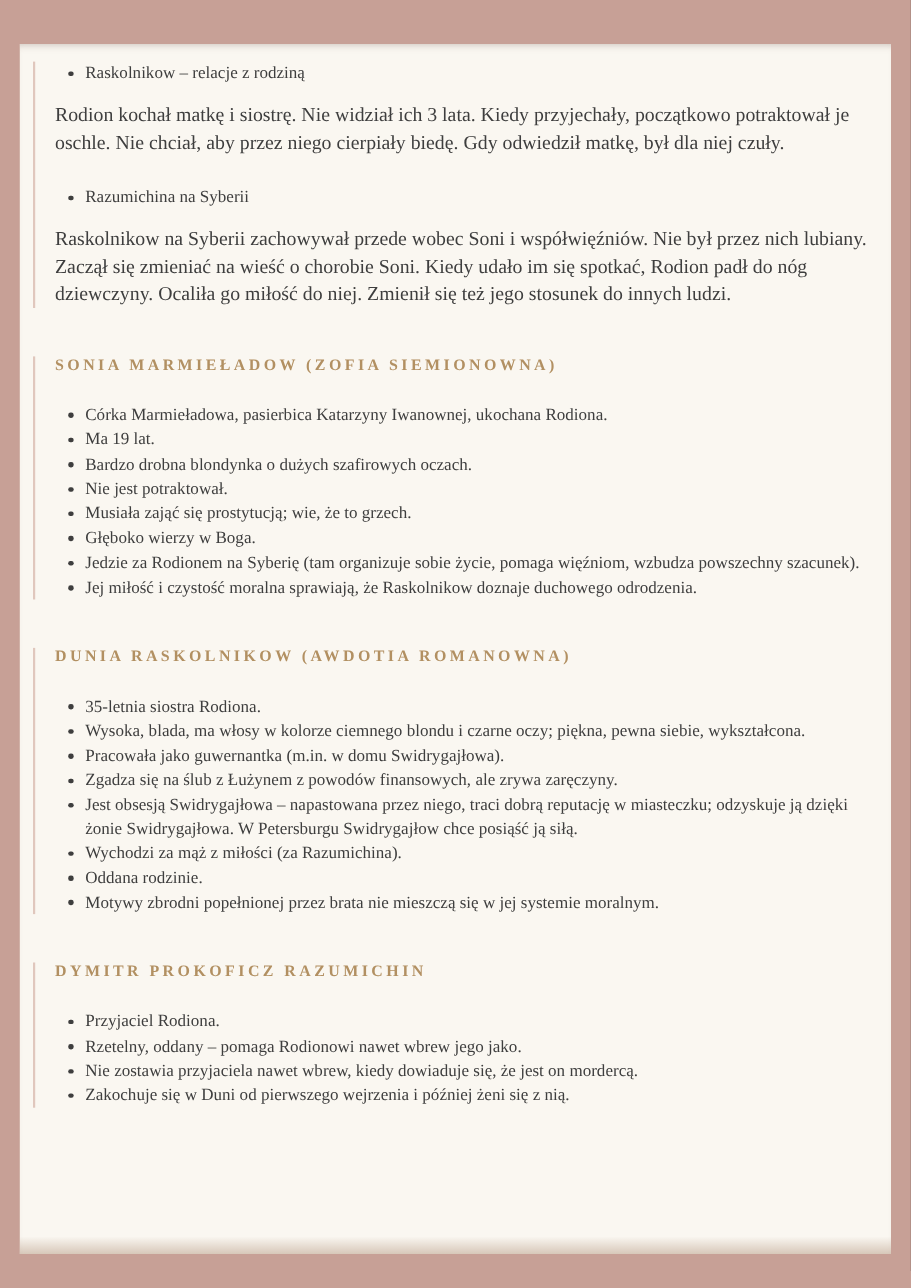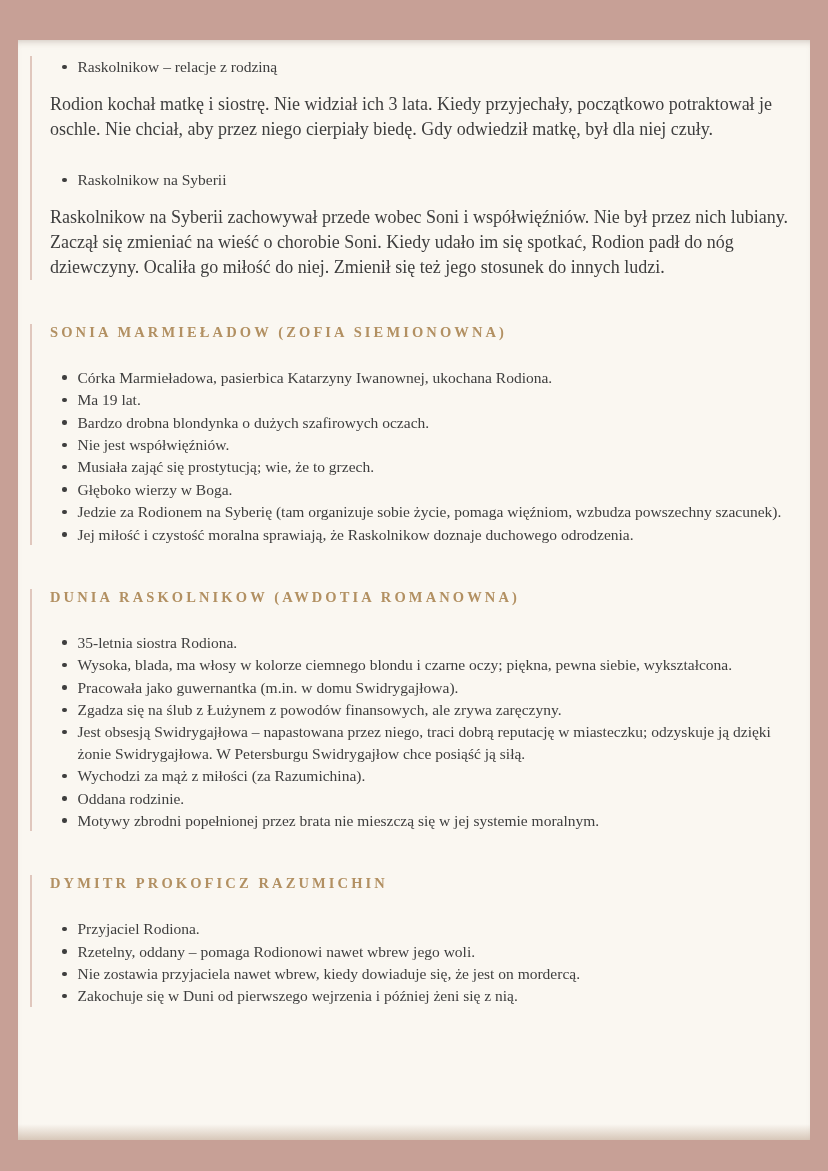--- a/index.html
+++ b/index.html
@@ -81,41 +81,41 @@
   <div class="page">
     <div>
         <section class="section">
           <div class="bullet-item">
             <span class="bullet-dot"></span>
             <span class="bullet-text">Raskolnikow – relacje z rodziną</span>
           </div>
           <p class="para">Rodion kochał matkę i siostrę. Nie widział ich 3 lata. Kiedy przyjechały, początkowo potraktował je oschle. Nie chciał, aby przez niego cierpiały biedę. Gdy odwiedził matkę, był dla niej czuły.</p>
           <div class="bullet-item">
             <span class="bullet-dot"></span>
-            <span class="bullet-text">Raskolnikow na Syberii</span>
+            <span class="bullet-text">Razumichina na Syberii</span>
           </div>
           <p class="para">Raskolnikow na Syberii zachowywał przede wobec Soni i współwięźniów. Nie był przez nich lubiany. Zaczął się zmieniać na wieść o chorobie Soni. Kiedy udało im się spotkać, Rodion padł do nóg dziewczyny. Ocaliła go miłość do niej. Zmienił się też jego stosunek do innych ludzi.</p>
         </section>
         <section class="section">
           <h2 class="section-title">SONIA MARMIEŁADOW (ZOFIA SIEMIONOWNA)</h2>
           <div class="bullet-item">
             <span class="bullet-dot"></span>
             <span class="bullet-text">Córka Marmieładowa, pasierbica Katarzyny Iwanownej, ukochana Rodiona.</span>
           </div>
           <div class="bullet-item">
             <span class="bullet-dot"></span>
             <span class="bullet-text">Ma 19 lat.</span>
           </div>
           <div class="bullet-item">
             <span class="bullet-dot"></span>
             <span class="bullet-text">Bardzo drobna blondynka o dużych szafirowych oczach.</span>
           </div>
           <div class="bullet-item">
             <span class="bullet-dot"></span>
-            <span class="bullet-text">Nie jest współwięźniów.</span>
+            <span class="bullet-text">Nie jest potraktował.</span>
           </div>
           <div class="bullet-item">
             <span class="bullet-dot"></span>
             <span class="bullet-text">Musiała zająć się prostytucją; wie, że to grzech.</span>
           </div>
           <div class="bullet-item">
             <span class="bullet-dot"></span>
             <span class="bullet-text">Głęboko wierzy w Boga.</span>
           </div>
           <div class="bullet-item">
@@ -163,21 +163,21 @@
           </div>
         </section>
         <section class="section">
           <h2 class="section-title">DYMITR PROKOFICZ RAZUMICHIN</h2>
           <div class="bullet-item">
             <span class="bullet-dot"></span>
             <span class="bullet-text">Przyjaciel Rodiona.</span>
           </div>
           <div class="bullet-item">
             <span class="bullet-dot"></span>
-            <span class="bullet-text">Rzetelny, oddany – pomaga Rodionowi nawet wbrew jego woli.</span>
+            <span class="bullet-text">Rzetelny, oddany – pomaga Rodionowi nawet wbrew jego jako.</span>
           </div>
           <div class="bullet-item">
             <span class="bullet-dot"></span>
             <span class="bullet-text">Nie zostawia przyjaciela nawet wbrew, kiedy dowiaduje się, że jest on mordercą.</span>
           </div>
           <div class="bullet-item">
             <span class="bullet-dot"></span>
             <span class="bullet-text">Zakochuje się w Duni od pierwszego wejrzenia i później żeni się z nią.</span>
           </div>
         </section>

